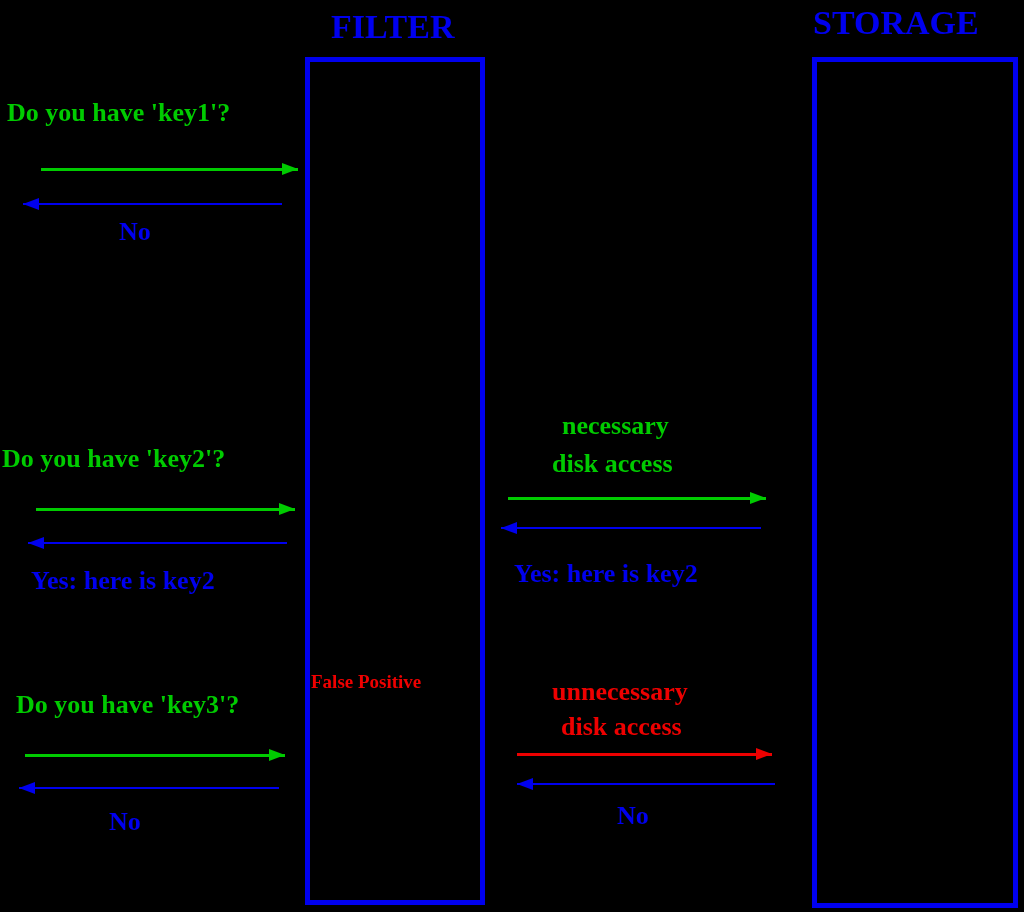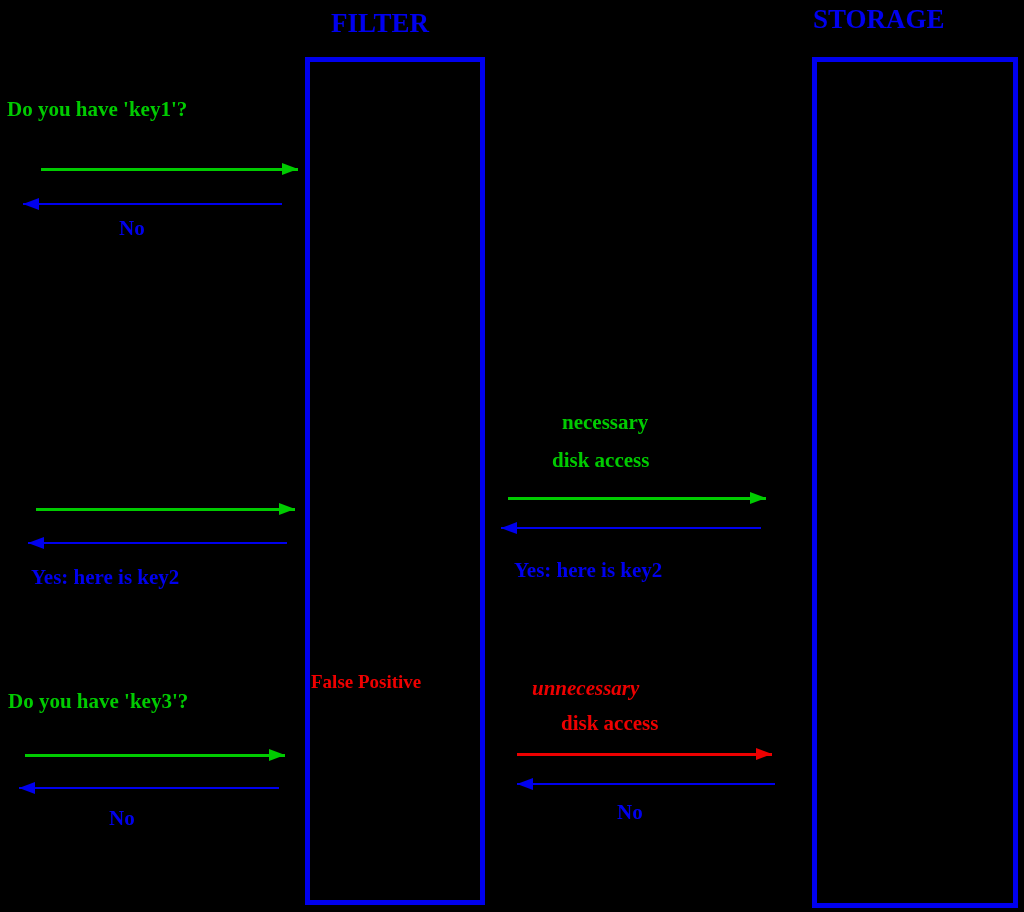--- a/index.html
+++ b/index.html
@@ -16,24 +16,24 @@
     position: absolute;
     box-sizing: border-box;
     border: 5px solid var(--blue, #0000ee);
     background: transparent;
   }
   #filter-box  { left: 305px; top: 57px; width: 180px; height: 848px; }
   #storage-box { left: 812px; top: 57px; width: 206px; height: 851px; }
   .label {
     position: absolute;
     white-space: nowrap;
-    font-size: 21px;
+    font-size: 26px;
     line-height: 1.2;
   }
-  .title { font-size: 27px; }
+  .title { font-size: 34px; }
   .small { font-size: 19px; }
   .green-text { color: var(--green, #00cb00); }
   .blue-text  { color: var(--blue, #0000ee); }
   .red-text   { color: var(--red, #ee0000); text-align: right; }
   .arrow { position: absolute; height: 0; }
   .arrow .shaft { position: absolute; left: 0; top: -1px; width: 100%; height: 3px; }
   .arrow.blue .shaft { height: 2px; }
   .arrow .head {
     position: absolute; top: -6px; width: 0; height: 0;
     border-top: 6px solid transparent;
@@ -65,20 +65,21 @@
   <div class="arrow green right" style="left:41px; top:169px; width:257px;">
     <div class="shaft"></div>
     <div class="head"></div>
   </div>
   <div class="arrow blue left" style="left:23px; top:204px; width:259px;">
     <div class="shaft"></div>
     <div class="head"></div>
   </div>
   <div class="label blue-text" style="left:119px; top:216px;">No</div>
 
+  <div class="label green-text" style="left:2px; top:443px;">Do you have 'key2'?</div>
   <div class="arrow green right" style="left:36px; top:509px; width:259px;">
     <div class="shaft"></div>
     <div class="head"></div>
   </div>
   <div class="arrow blue left" style="left:28px; top:543px; width:259px;">
     <div class="shaft"></div>
     <div class="head"></div>
   </div>
   <div class="label blue-text" style="left:31px; top:565px;">Yes: here is key2</div>
 
@@ -87,32 +88,32 @@
   <div class="arrow green right" style="left:508px; top:498px; width:258px;">
     <div class="shaft"></div>
     <div class="head"></div>
   </div>
   <div class="arrow blue left" style="left:501px; top:528px; width:260px;">
     <div class="shaft"></div>
     <div class="head"></div>
   </div>
   <div class="label blue-text" style="left:514px; top:558px;">Yes: here is key2</div>
 
-  <div class="label green-text" style="left:8px; top:689px;">Do you have 'key3'?</div>
+  <div class="label green-text" style="left:16px; top:689px;">Do you have 'key3'?</div>
   <div class="arrow green right" style="left:25px; top:755px; width:260px;">
     <div class="shaft"></div>
     <div class="head"></div>
   </div>
   <div class="arrow blue left" style="left:19px; top:788px; width:260px;">
     <div class="shaft"></div>
     <div class="head"></div>
   </div>
   <div class="label blue-text" style="left:109px; top:806px;">No</div>
 
-  <div class="label red-text" style="left:532px; top:676px;font-style:italic;">unnecessary</div>
+  <div class="label red-text" style="left:552px; top:676px;">unnecessary</div>
   <div class="label red-text" style="left:561px; top:711px;">disk access</div>
   <div class="arrow red right" style="left:517px; top:754px; width:255px;">
     <div class="shaft"></div>
     <div class="head"></div>
   </div>
   <div class="arrow blue left" style="left:517px; top:784px; width:258px;">
     <div class="shaft"></div>
     <div class="head"></div>
   </div>
   <div class="label blue-text" style="left:617px; top:800px;">No</div>

